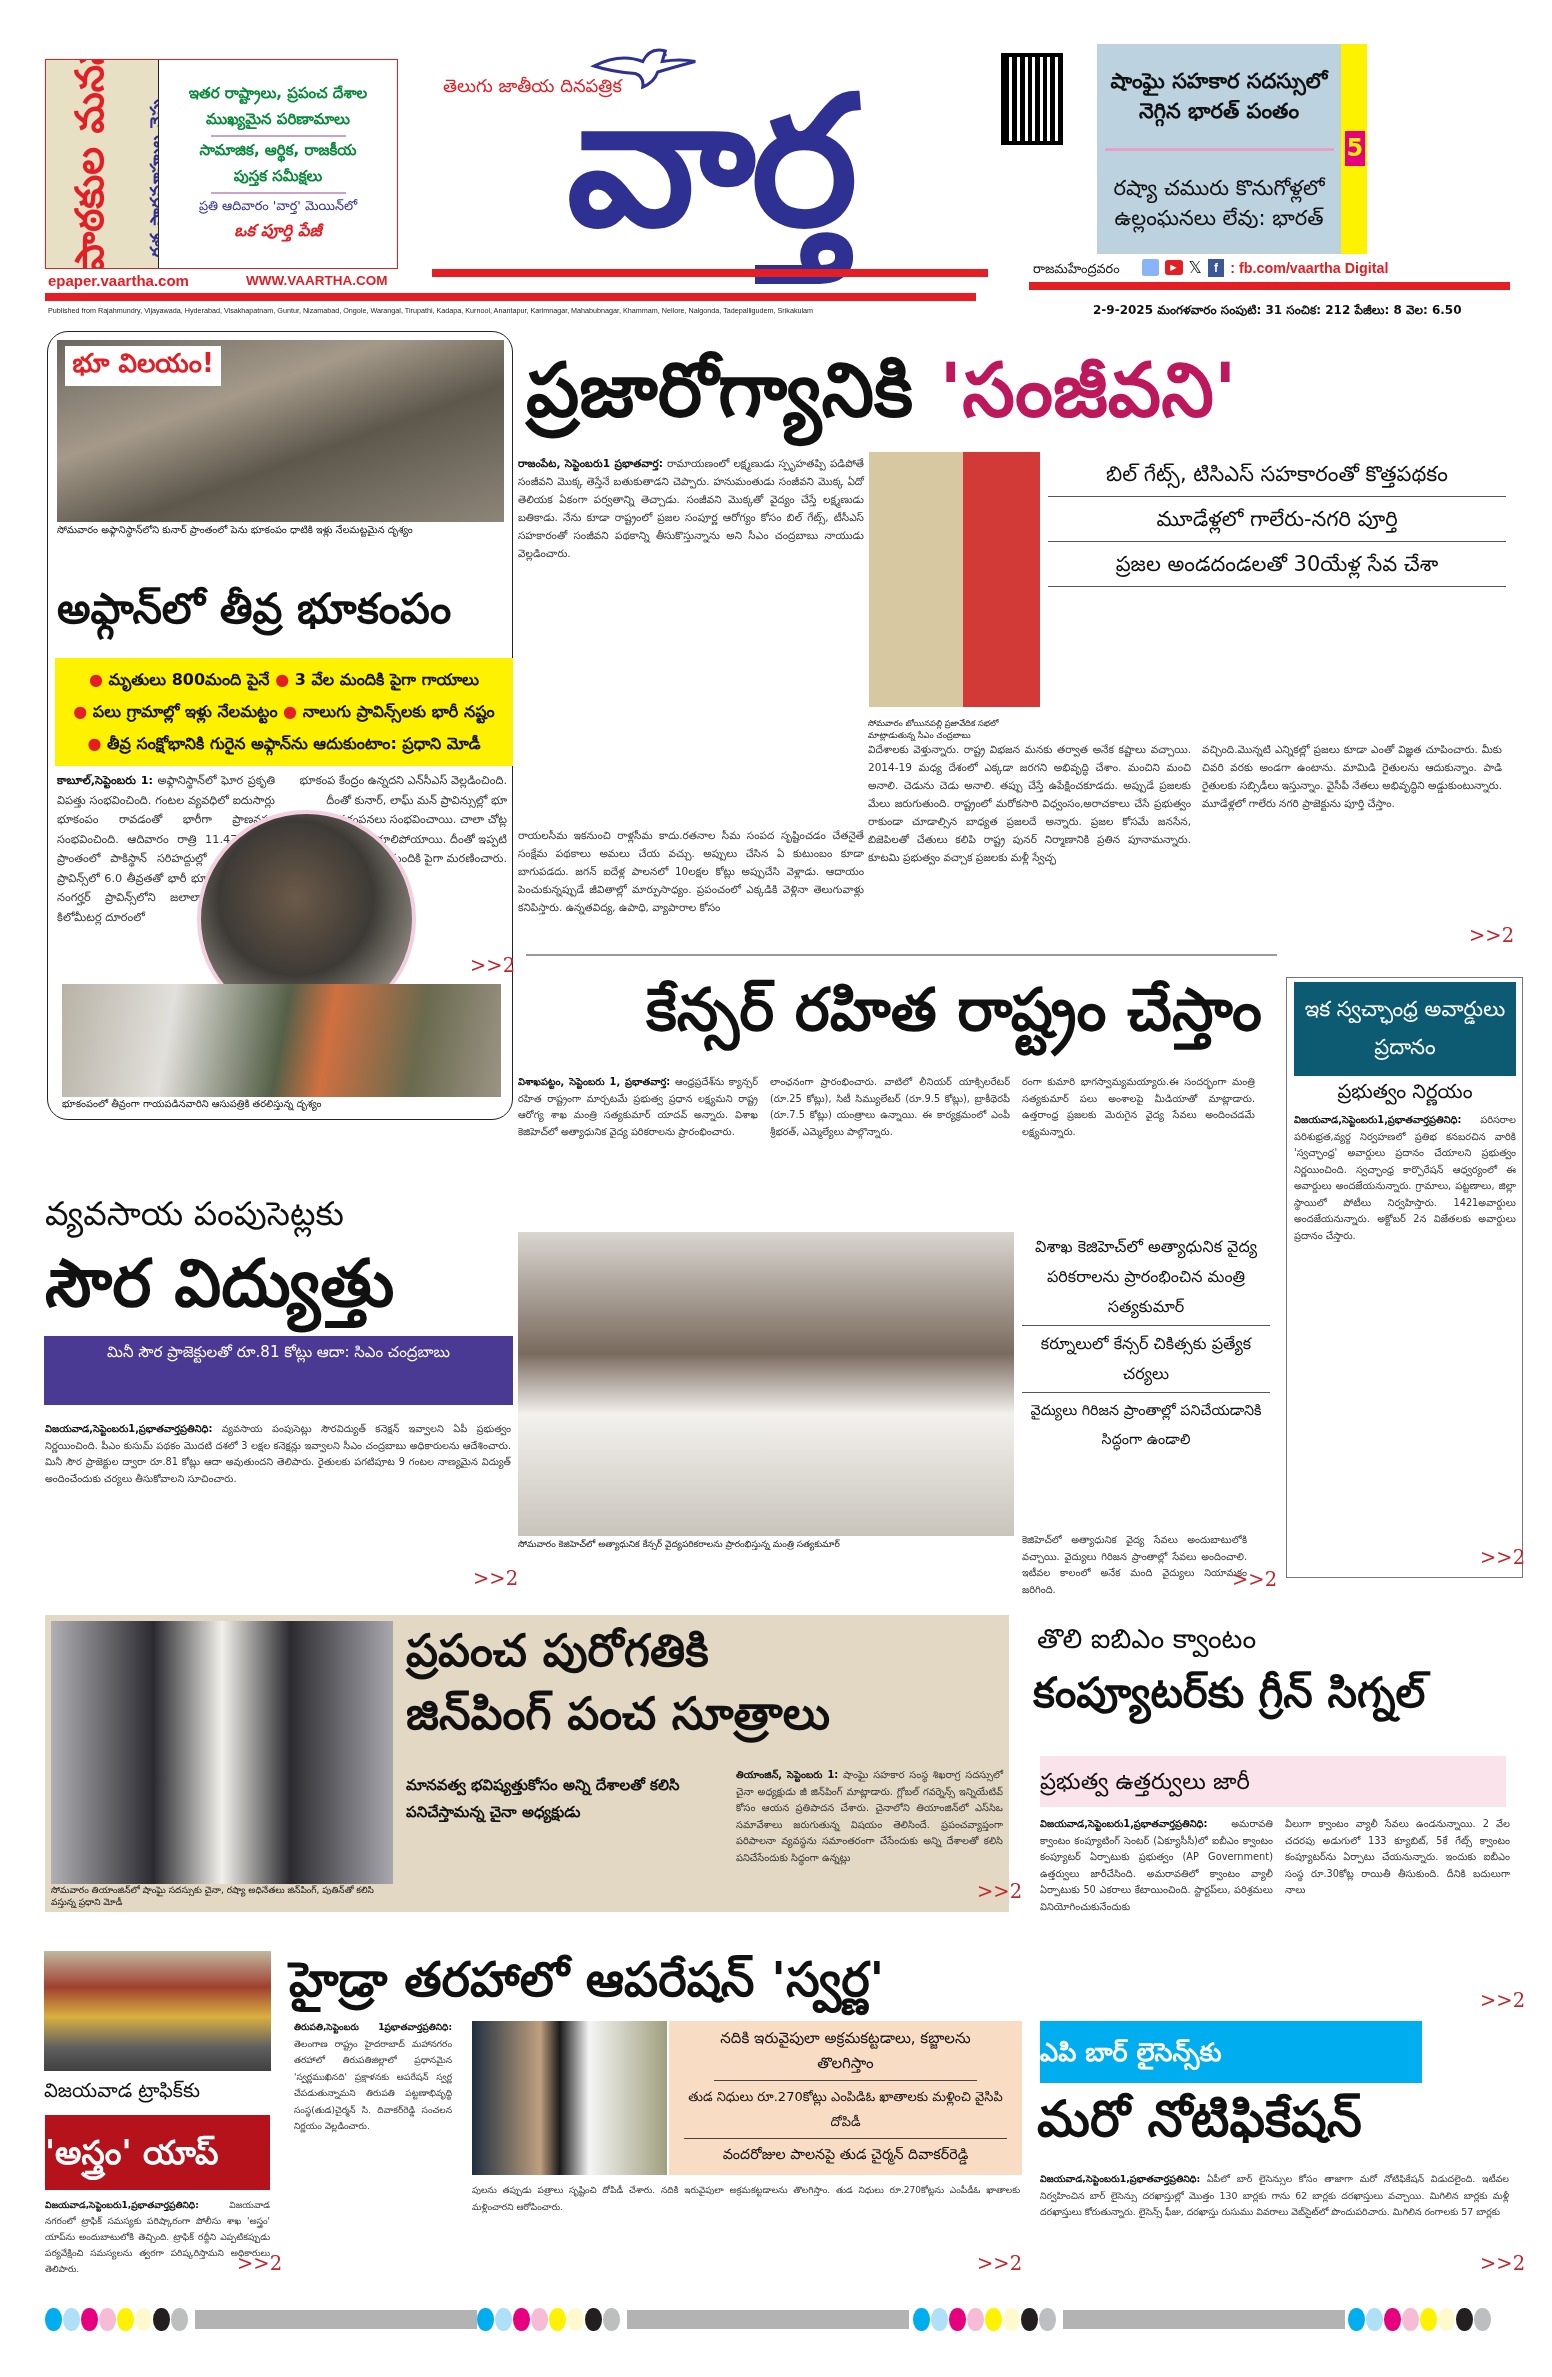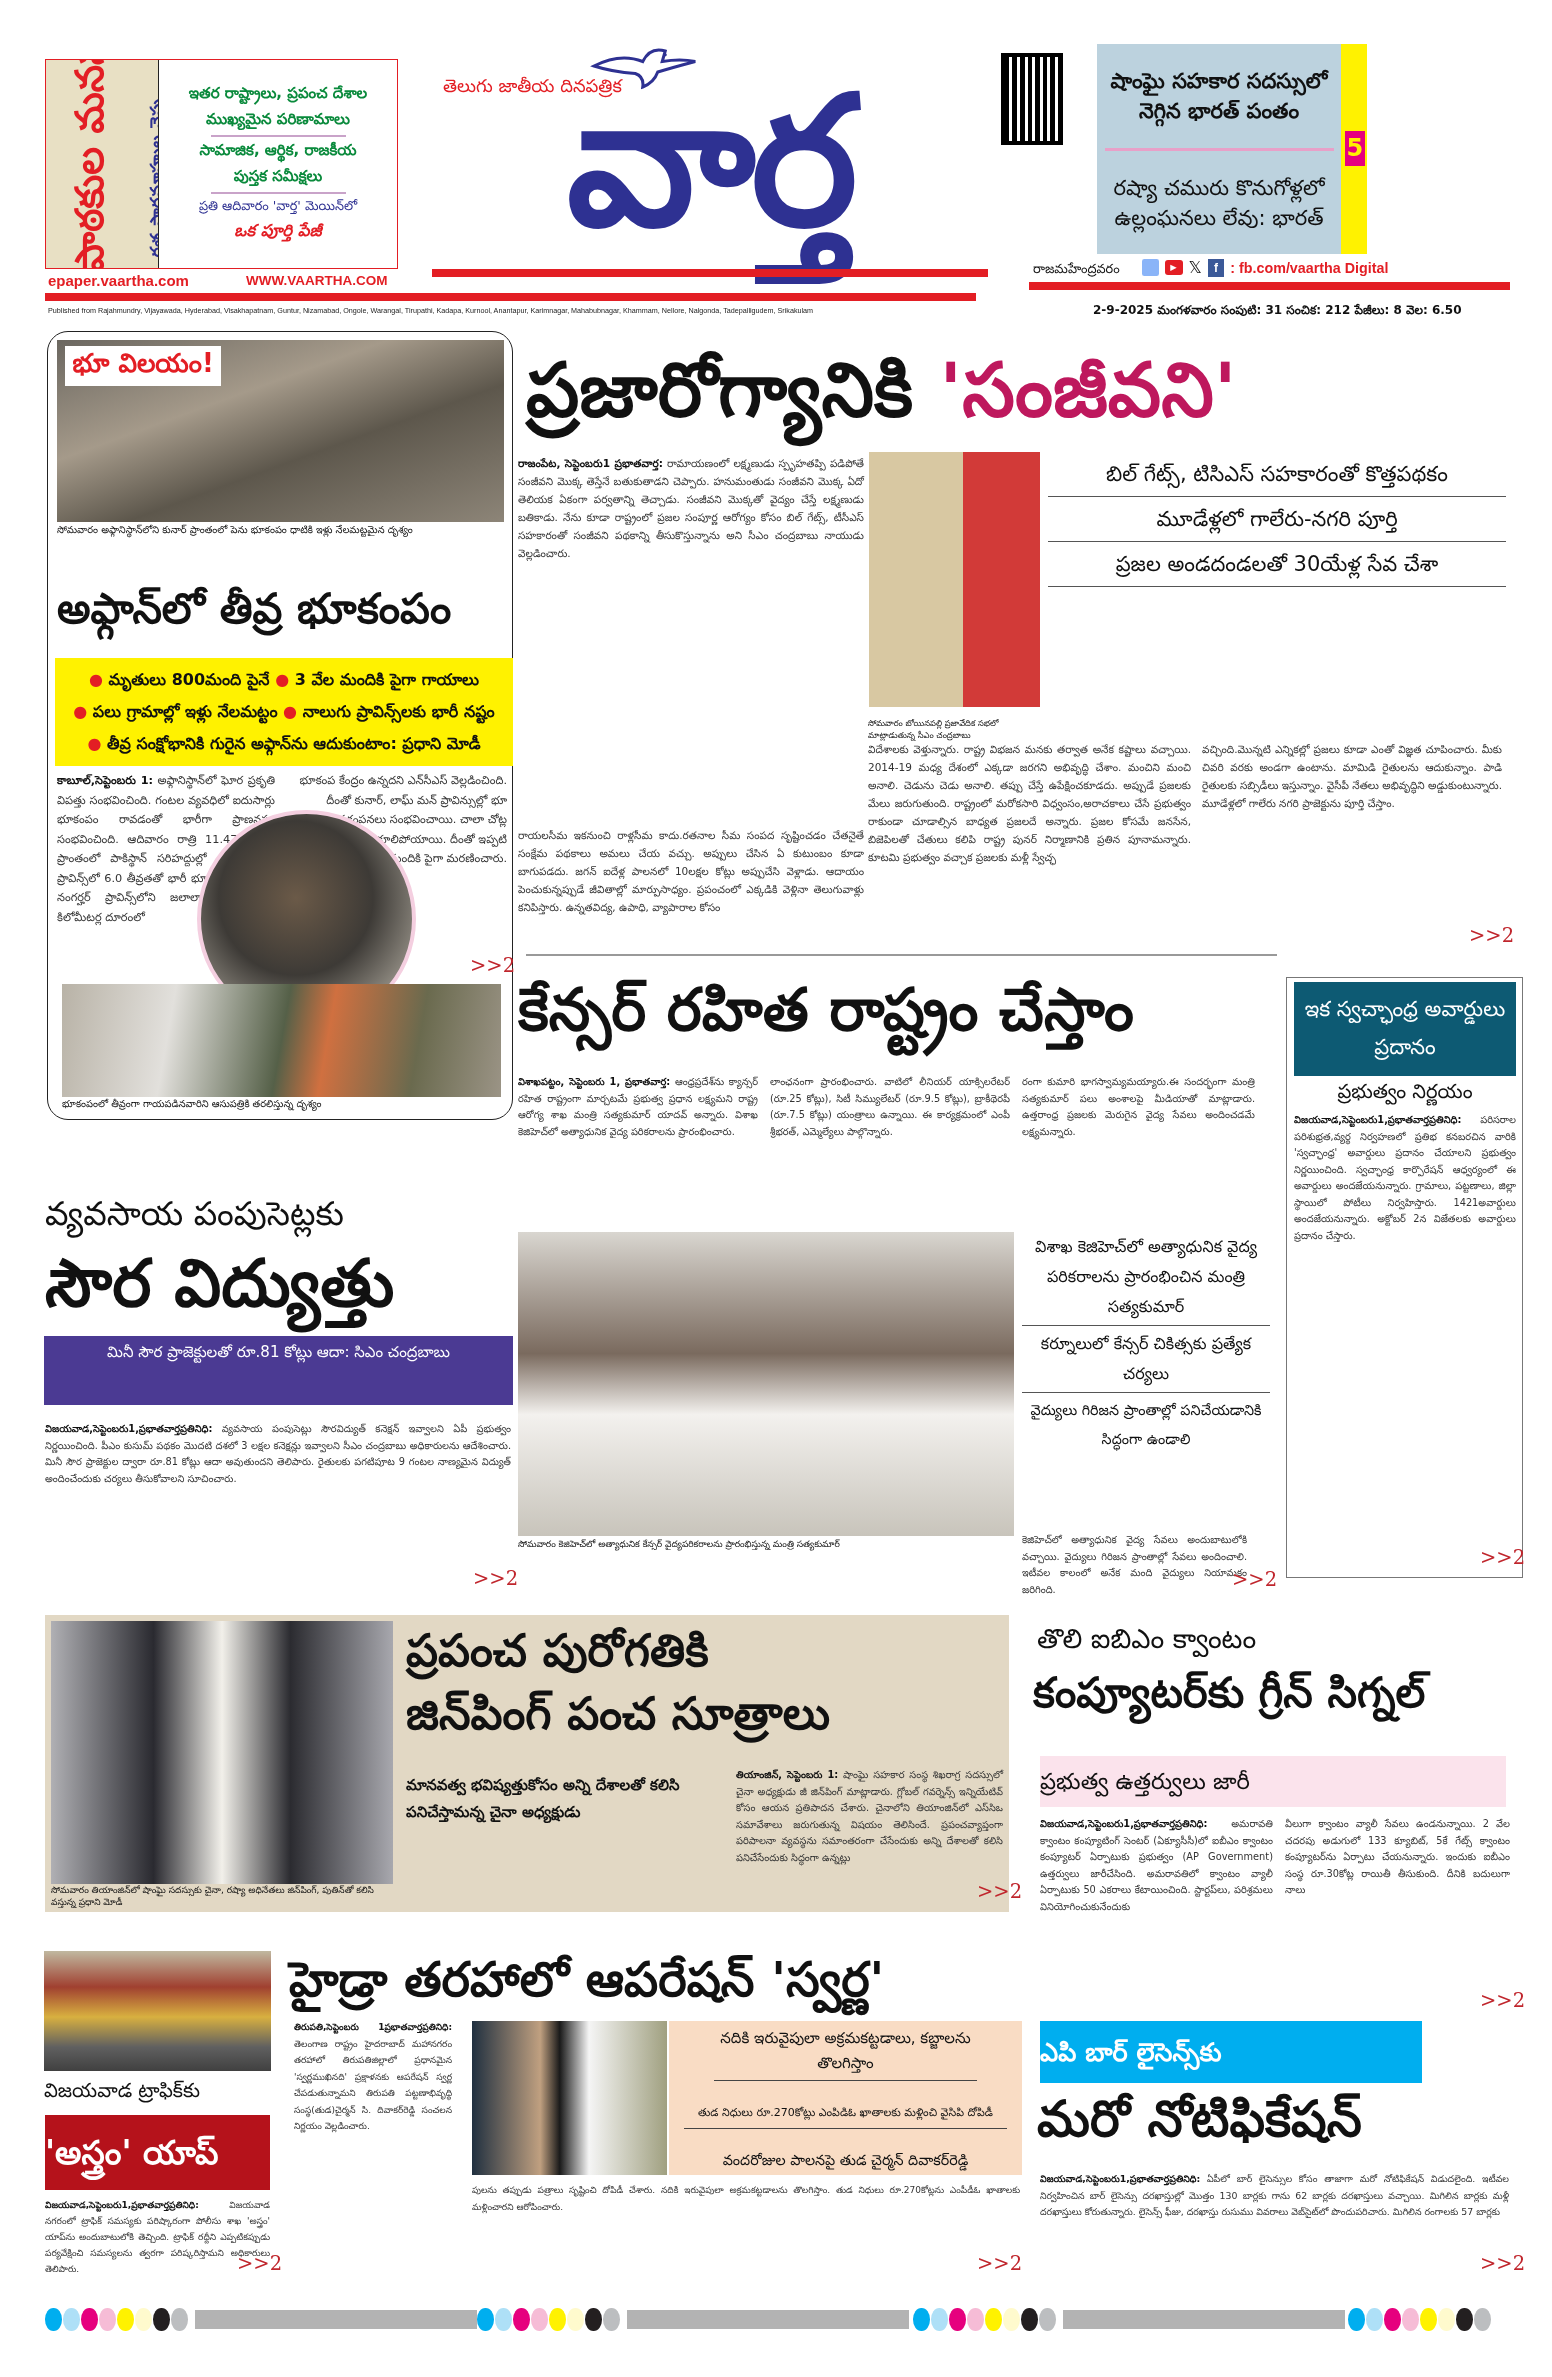--- a/index.html
+++ b/index.html
@@ -101,21 +101,21 @@
 <div class="abs" style="left:1048px;top:458px;width:458px;text-align:center">
   <div style="font-size:21px;line-height:32px;padding:0 38px 6px;border-bottom:1.5px solid #555">బిల్ గేట్స్, టిసిఎస్ సహకారంతో కొత్తపథకం</div>
   <div style="font-size:21px;line-height:32px;padding:6px 38px;border-bottom:1.5px solid #555">మూడేళ్లలో గాలేరు-నగరి పూర్తి</div>
   <div style="font-size:21px;line-height:32px;padding:6px 45px;border-bottom:1.5px solid #555">ప్రజల అండదండలతో 30యేళ్ల సేవ చేశా</div>
 </div>
 <div class="abs body-text" style="left:868px;top:740px;width:323px;font-size:10.5px;line-height:18px">విదేశాలకు వెళ్తున్నారు. రాష్ట్ర విభజన మనకు తర్వాత అనేక కష్టాలు వచ్చాయి. 2014-19 మధ్య దేశంలో ఎక్కడా జరగని అభివృద్ధి చేశాం. మంచిని మంచి అనాలి. చెడును చెడు అనాలి. తప్పు చేస్తే ఉపేక్షించకూడదు. అప్పుడే ప్రజలకు మేలు జరుగుతుంది. రాష్ట్రంలో మరోకసారి విధ్వంసం,అరాచకాలు చేసే ప్రభుత్వం రాకుండా చూడాల్సిన బాధ్యత ప్రజలదే అన్నారు. ప్రజల కోసమే జనసేన, బిజెపిలతో చేతులు కలిపి రాష్ట్ర పునర్ నిర్మాణానికి ప్రతిన పూనామన్నారు. కూటమి ప్రభుత్వం వచ్చాక ప్రజలకు మళ్లీ స్వేచ్ఛ</div>
 <div class="abs body-text" style="left:1202px;top:740px;width:300px;font-size:10.5px;line-height:18px">వచ్చింది.మొన్నటి ఎన్నికల్లో ప్రజలు కూడా ఎంతో విజ్ఞత చూపించారు. మీకు చివరి వరకు అండగా ఉంటాను. మామిడి రైతులను ఆదుకున్నాం. పాడి రైతులకు సబ్సిడీలు ఇస్తున్నాం. వైసీపీ నేతలు అభివృద్ధిని అడ్డుకుంటున్నారు. మూడేళ్లలో గాలేరు నగరి ప్రాజెక్టును పూర్తి చేస్తాం.</div>
 <div class="abs cont" style="left:1469px;top:924px">&gt;&gt;2</div>
 <div class="abs" style="left:526px;top:954px;width:751px;height:1.5px;background:#999"></div>
 
-<div class="abs" style="left:518px;top:965px;width:744px;font-size:59px;font-weight:bold;text-align:left;white-space:nowrap;line-height:90px">కేన్సర్ రహిత రాష్ట్రం చేస్తాం</div>
+<div class="abs" style="left:518px;top:965px;width:744px;font-size:59px;font-weight:bold;text-align:right;white-space:nowrap;line-height:90px">కేన్సర్ రహిత రాష్ట్రం చేస్తాం</div>
 <div class="abs body-text" style="left:518px;top:1074px;width:240px;font-size:9.8px;line-height:16.5px">
   <span class="dateline">విశాఖపట్టం, సెప్టెంబరు 1, ప్రభాతవార్త:</span>
   <span>ఆంధ్రప్రదేశ్‌ను క్యాన్సర్ రహిత రాష్ట్రంగా మార్చటమే ప్రభుత్వ ప్రధాన లక్ష్యమని రాష్ట్ర ఆరోగ్య శాఖ మంత్రి సత్యకుమార్ యాదవ్ అన్నారు. విశాఖ కెజిహెచ్‌లో అత్యాధునిక వైద్య పరికరాలను ప్రారంభించారు.</span>
 </div>
 <div class="abs body-text" style="left:770px;top:1074px;width:240px;font-size:9.8px;line-height:16.5px">లాంఛనంగా ప్రారంభించారు. వాటిలో లీనియర్ యాక్సిలరేటర్ (రూ.25 కోట్లు), సిటీ సిమ్యులేటర్ (రూ.9.5 కోట్లు), బ్రాకీథెరపీ (రూ.7.5 కోట్లు) యంత్రాలు ఉన్నాయి. ఈ కార్యక్రమంలో ఎంపీ శ్రీభరత్, ఎమ్మెల్యేలు పాల్గొన్నారు.</div>
 <div class="abs body-text" style="left:1022px;top:1074px;width:233px;font-size:9.8px;line-height:16.5px">రంగా కుమారి భాగస్వామ్యమయ్యారు.ఈ సందర్భంగా మంత్రి సత్యకుమార్ పలు అంశాలపై మీడియాతో మాట్లాడారు. ఉత్తరాంధ్ర ప్రజలకు మెరుగైన వైద్య సేవలు అందించడమే లక్ష్యమన్నారు.</div>
 <div class="abs photo" style="left:518px;top:1232px;width:496px;height:304px;background:linear-gradient(180deg,#d9d6d0,#7a6a5e 40%,#f3f1ee 60%,#c8c4bb)"></div>
 <div class="abs caption" style="left:518px;top:1539px;width:496px;font-size:9px">సోమవారం కెజిహెచ్‌లో అత్యాధునిక కేన్సర్ వైద్యపరికరాలను ప్రారంభిస్తున్న మంత్రి సత్యకుమార్</div>
 <div class="abs" style="left:1022px;top:1232px;width:248px;text-align:center">
   <div style="font-size:16px;line-height:30px;border-bottom:1.5px solid #555;padding-bottom:3px">విశాఖ కెజిహెచ్‌లో అత్యాధునిక వైద్య పరికరాలను ప్రారంభించిన మంత్రి సత్యకుమార్</div>
@@ -181,21 +181,21 @@
 <div class="abs cont" style="left:237px;top:2252px">&gt;&gt;2</div>
 
 <div class="abs" style="left:289px;top:1942px;width:736px;font-size:48px;font-weight:bold;white-space:nowrap;line-height:75px">హైడ్రా తరహాలో ఆపరేషన్ 'స్వర్ణ'</div>
 <div class="abs body-text" style="left:294px;top:2019px;width:158px;font-size:9px;line-height:16.5px">
   <span class="dateline">తిరుపతి,సెప్టెంబరు 1ప్రభాతవార్తప్రతినిధి:</span>
   <span>తెలంగాణ రాష్ట్రం హైదరాబాద్ మహానగరం తరహాలో తిరుపతిజిల్లాలో ప్రధానమైన 'స్వర్ణముఖినది' ప్రక్షాళనకు ఆపరేషన్ స్వర్ణ చేపడుతున్నామని తిరుపతి పట్టణాభివృద్ధి సంస్థ(తుడ)చైర్మన్ సి. దివాకర్‌రెడ్డి సంచలన నిర్ణయం వెల్లడించారు.</span>
 </div>
 <div class="abs photo" style="left:472px;top:2021px;width:195px;height:154px;background:linear-gradient(90deg,#203040,#c0a080 35%,#1a1a1a 45%,#f5f5f5 60%,#a0a080)"></div>
 <div class="abs" style="left:669px;top:2021px;width:353px;height:154px;background:#f9dcc4;text-align:center;padding-top:4.5px">
   <div style="font-size:15px;line-height:25.5px;margin:0 45px;border-bottom:1.5px solid #444;padding-bottom:3px">నదికి ఇరువైపులా అక్రమకట్టడాలు, కబ్జాలను తొలగిస్తాం</div>
-  <div style="font-size:11px;line-height:25.5px;margin:16px 15px;border-bottom:1.5px solid #444;padding:3px 0">తుడ నిధులు రూ.270కోట్లు ఎంపిడిఓ ఖాతాలకు మళ్లించి వైసిపి దోపిడీ</div>
+  <div style="font-size:13px;line-height:25.5px;margin:0 15px;border-bottom:1.5px solid #444;padding:3px 0">తుడ నిధులు రూ.270కోట్లు ఎంపిడిఓ ఖాతాలకు మళ్లించి వైసిపి దోపిడీ</div>
   <div style="font-size:14.3px;line-height:25.5px;padding-top:3px">వందరోజుల పాలనపై తుడ చైర్మన్ దివాకర్‌రెడ్డి</div>
 </div>
 <div class="abs body-text" style="left:472px;top:2182px;width:548px;font-size:9px;line-height:16.5px">పులను తప్పుడు పత్రాలు సృష్టించి దోపిడీ చేశారు. నదికి ఇరువైపులా అక్రమకట్టడాలను తొలగిస్తాం. తుడ నిధులు రూ.270కోట్లను ఎంపీడీఓ ఖాతాలకు మళ్లించారని ఆరోపించారు.</div>
 <div class="abs cont" style="left:977px;top:2252px">&gt;&gt;2</div>
 
 <div class="abs center" style="left:1040px;top:2021px;width:382px;height:62px;background:#00aeef;color:#fff;font-size:25.5px;font-weight:bold;line-height:62px">ఎపి బార్ లైసెన్స్‌కు</div>
 <div class="abs center" style="left:1037px;top:2090px;width:481px;font-size:50px;font-weight:bold;white-space:nowrap">మరో నోటిఫికేషన్</div>
 <div class="abs body-text" style="left:1040px;top:2171px;width:469px;font-size:9.4px;line-height:16.5px">
   <span class="dateline">విజయవాడ,సెప్టెంబరు1,ప్రభాతవార్తప్రతినిధి:</span>
   <span>ఏపీలో బార్ లైసెన్సుల కోసం తాజాగా మరో నోటిఫికేషన్ విడుదలైంది. ఇటీవల నిర్వహించిన బార్ లైసెన్సు దరఖాస్తుల్లో మొత్తం 130 బార్లకు గాను 62 బార్లకు దరఖాస్తులు వచ్చాయి. మిగిలిన బార్లకు మళ్లీ దరఖాస్తులు కోరుతున్నారు. లైసెన్స్ ఫీజు, దరఖాస్తు రుసుము వివరాలు వెబ్‌సైట్‌లో పొందుపరిచారు. మిగిలిన రంగాలకు 57 బార్లకు</span>

